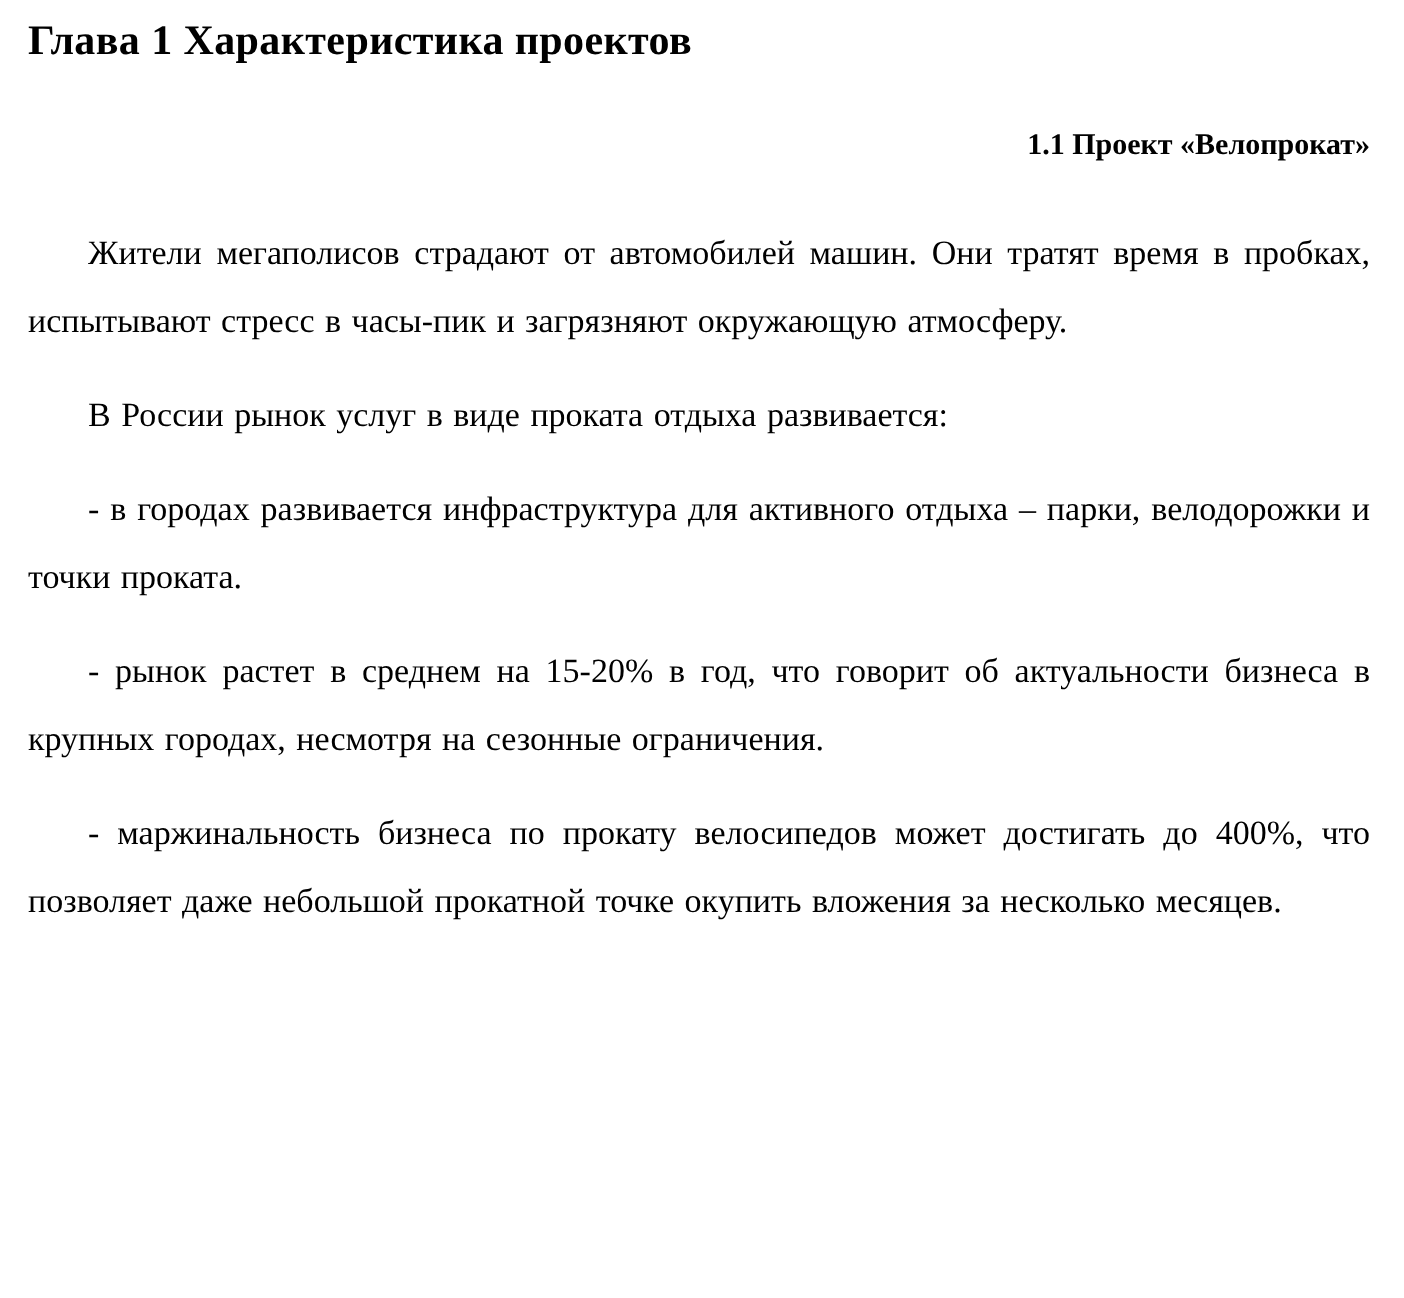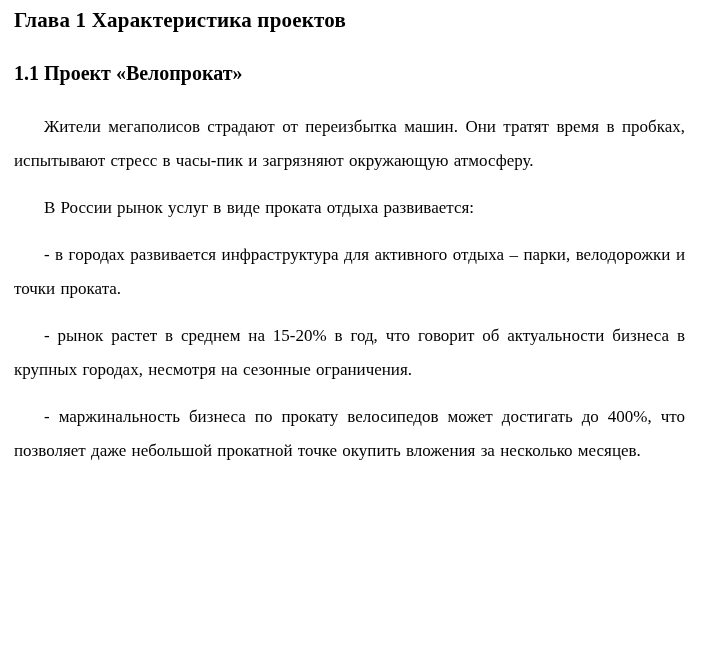--- a/index.html
+++ b/index.html
@@ -21,24 +21,24 @@
   .chapter-title {
     margin: 8px 0 0 0;
     font-size: 21px;
     line-height: 24px;
     font-weight: bold;
     text-align: left;
     letter-spacing: 0.2px;
   }
   .section-title {
     margin: 30px 0 26px 0;
-    font-size: 20px;
+    font-size: 15px;
     line-height: 22px;
     font-weight: bold;
-    text-align: left;
+    text-align: right;
   }
   .body-par {
     margin: 0 0 13px 0;
     font-size: 17px;
     line-height: 34px;
     text-align: justify;
     text-indent: 30px;
     word-spacing: 1px;
   }
   .body-par:last-child {
@@ -46,21 +46,21 @@
   }
 </style>
 </head>
 <body>
 
 <div class="page">
   <h1 class="chapter-title">Глава 1 Характеристика проектов</h1>
 
   <h2 class="section-title">1.1 Проект «Велопрокат»</h2>
 
-  <p class="body-par">Жители мегаполисов страдают от переизбытка машин. Они тратят время в пробках, испытывают стресс в часы-пик и загрязняют окружающую атмосферу.</p>
+  <p class="body-par">Жители мегаполисов страдают от автомобилей машин. Они тратят время в пробках, испытывают стресс в часы-пик и загрязняют окружающую атмосферу.</p>
 
 
   <p class="body-par">В России рынок услуг в виде проката отдыха развивается:</p>
 
   <p class="body-par">- в городах развивается инфраструктура для активного отдыха – парки, велодорожки и точки проката.</p>
 
   <p class="body-par">- рынок растет в среднем на 15-20% в год, что говорит об актуальности бизнеса в крупных городах, несмотря на сезонные ограничения.</p>
 
   <p class="body-par">- маржинальность бизнеса по прокату велосипедов может достигать до 400%, что позволяет даже небольшой прокатной точке окупить вложения за несколько месяцев.</p>
 </div>

